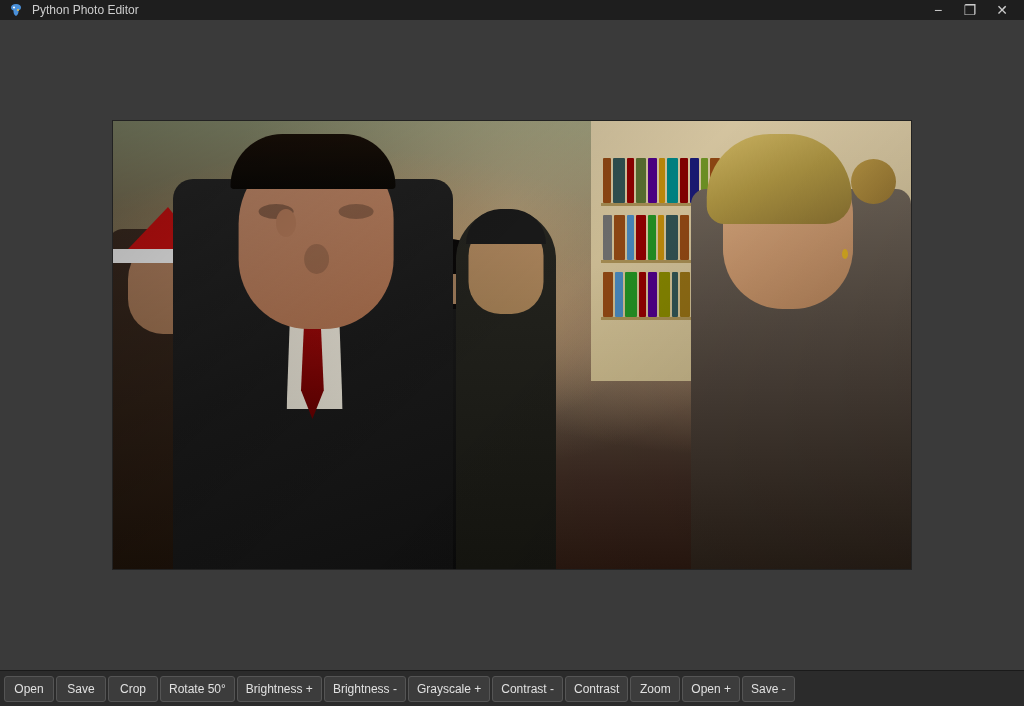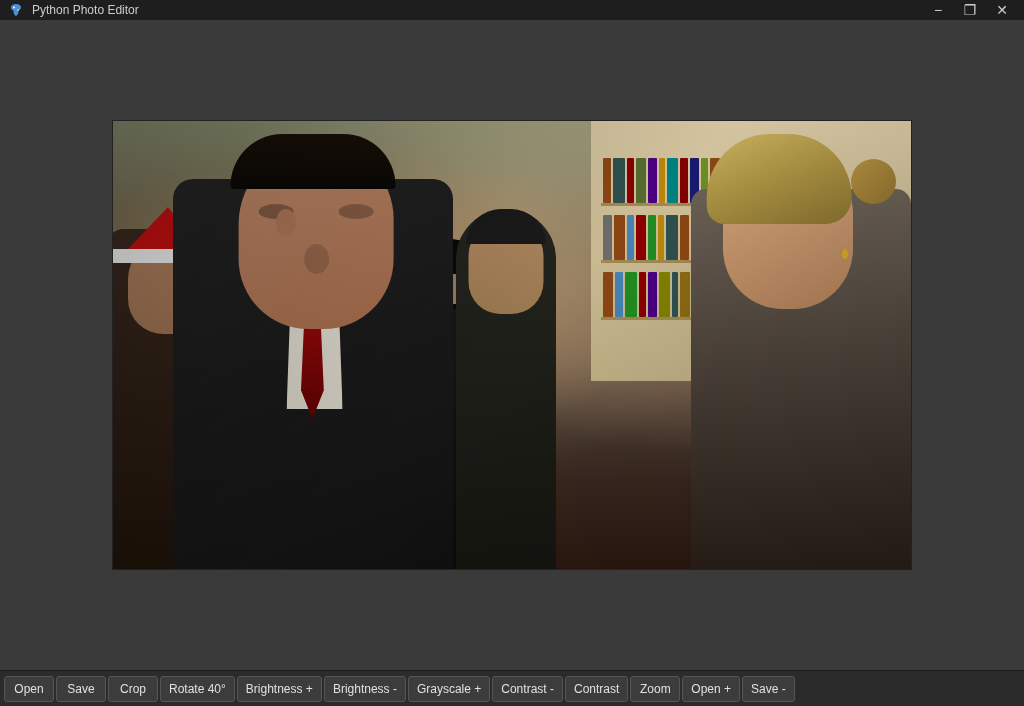--- a/index.html
+++ b/index.html
@@ -329,21 +329,21 @@
 
     <div class="scene-overlay"></div>
   </div>
 </div>
 
 <div class="toolbar">
 
   <button class="toolbar-btn">Open</button>
   <button class="toolbar-btn">Save</button>
   <button class="toolbar-btn">Crop</button>
-  <button class="toolbar-btn">Rotate 40°</button>
+  <button class="toolbar-btn">Rotate 50°</button>
   <button class="toolbar-btn">Brightness +</button>
   <button class="toolbar-btn">Brightness -</button>
   <button class="toolbar-btn">Grayscale +</button>
   <button class="toolbar-btn">Contrast -</button>
   <button class="toolbar-btn">Contrast</button>
   <button class="toolbar-btn">Zoom</button>
   <button class="toolbar-btn">Open +</button>
   <button class="toolbar-btn">Save -</button>
 </div>
 

